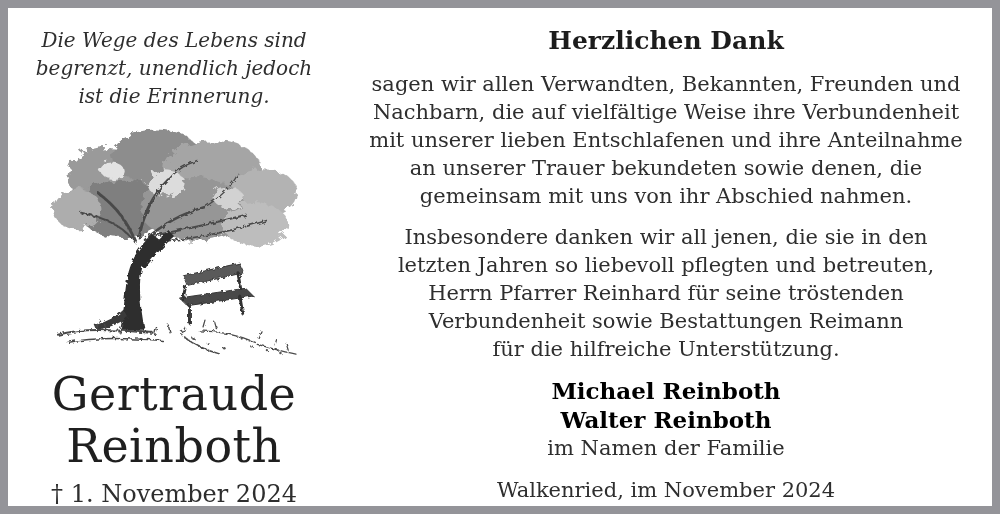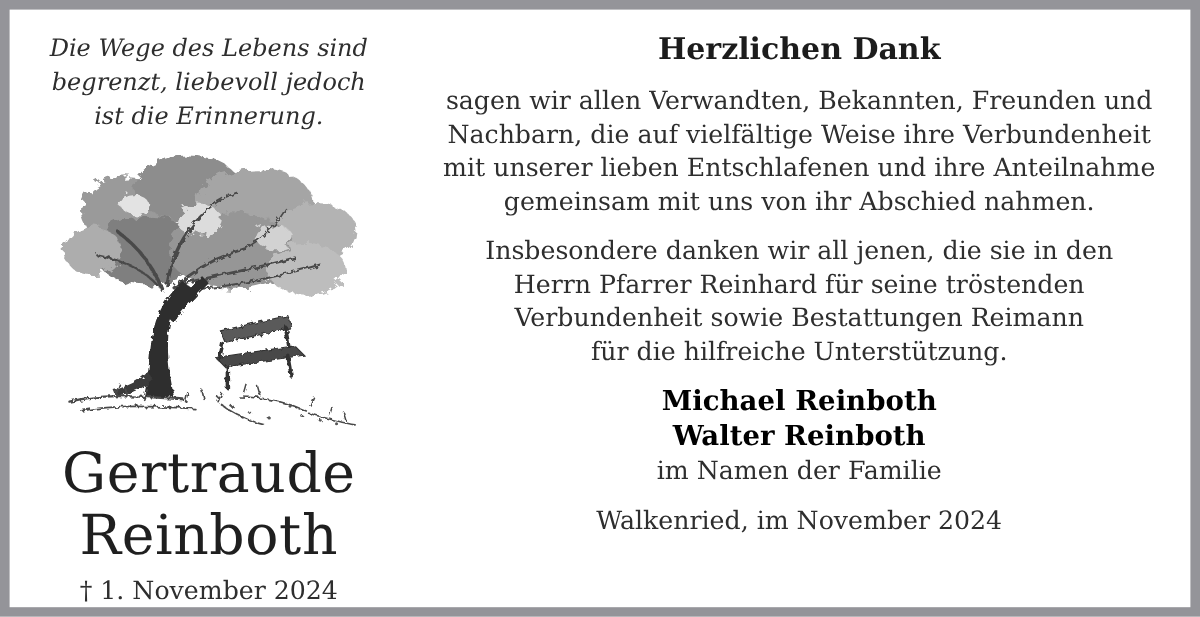--- a/index.html
+++ b/index.html
@@ -33,21 +33,21 @@
   }
   .illustration { margin: 6px auto 0 auto; width: 272px; height: 240px; }
   .deceased-name {
     font-size: 46px;
     line-height: 52px;
     color: #1f1f1f;
     margin-top: 12px;
     letter-spacing: 0.5px;
   }
   .death-date {
-    font-size: 21px;
+    font-size: 24px;
     margin-top: 8px;
     color: #2e2e2e;
   }
   
   .right-col {
     flex: 1;
     text-align: center;
     padding-top: 16px;
     box-sizing: border-box;
   }
@@ -87,21 +87,21 @@
 </style>
 </head>
 <body>
 
 <div id="screenshot">
   <div class="card">
 
     <div class="left-col">
       <div class="quote">
         <span class="line">Die Wege des Lebens sind</span>
-        <span class="line">begrenzt, liebevoll jedoch</span>
+        <span class="line">begrenzt, unendlich jedoch</span>
         <span class="line">ist die Erinnerung.</span>
       </div>
 
       <div class="illustration">
         <svg viewBox="0 0 280 248" width="272" height="240" xmlns="http://www.w3.org/2000/svg">
           <defs>
             <filter id="rough" x="-15%" y="-15%" width="130%" height="130%">
               <feTurbulence type="fractalNoise" baseFrequency="0.11 0.13" numOctaves="3" seed="7" result="n"></feTurbulence>
               <feDisplacementMap in="SourceGraphic" in2="n" scale="12"></feDisplacementMap>
             </filter>
@@ -181,25 +181,27 @@
       <div class="death-date">† 1. November 2024</div>
     </div>
 
     <div class="right-col">
       <h1 class="title">Herzlichen Dank</h1>
 
       <div class="para">
         <span class="line">sagen wir allen Verwandten, Bekannten, Freunden und</span>
         <span class="line">Nachbarn, die auf vielfältige Weise ihre Verbundenheit</span>
         <span class="line">mit unserer lieben Entschlafenen und ihre Anteilnahme</span>
+        <span class="line">an unserer Trauer bekundeten sowie denen, die</span>
         <span class="line">gemeinsam mit uns von ihr Abschied nahmen.</span>
       </div>
 
       <div class="para">
         <span class="line">Insbesondere danken wir all jenen, die sie in den</span>
+        <span class="line">letzten Jahren so liebevoll pflegten und betreuten,</span>
         <span class="line">Herrn Pfarrer Reinhard für seine tröstenden</span>
         <span class="line">Verbundenheit sowie Bestattungen Reimann</span>
         <span class="line">für die hilfreiche Unterstützung.</span>
       </div>
 
       <div class="signatories">
         <span class="line">Michael Reinboth</span>
         <span class="line">Walter Reinboth</span>
       </div>
 

